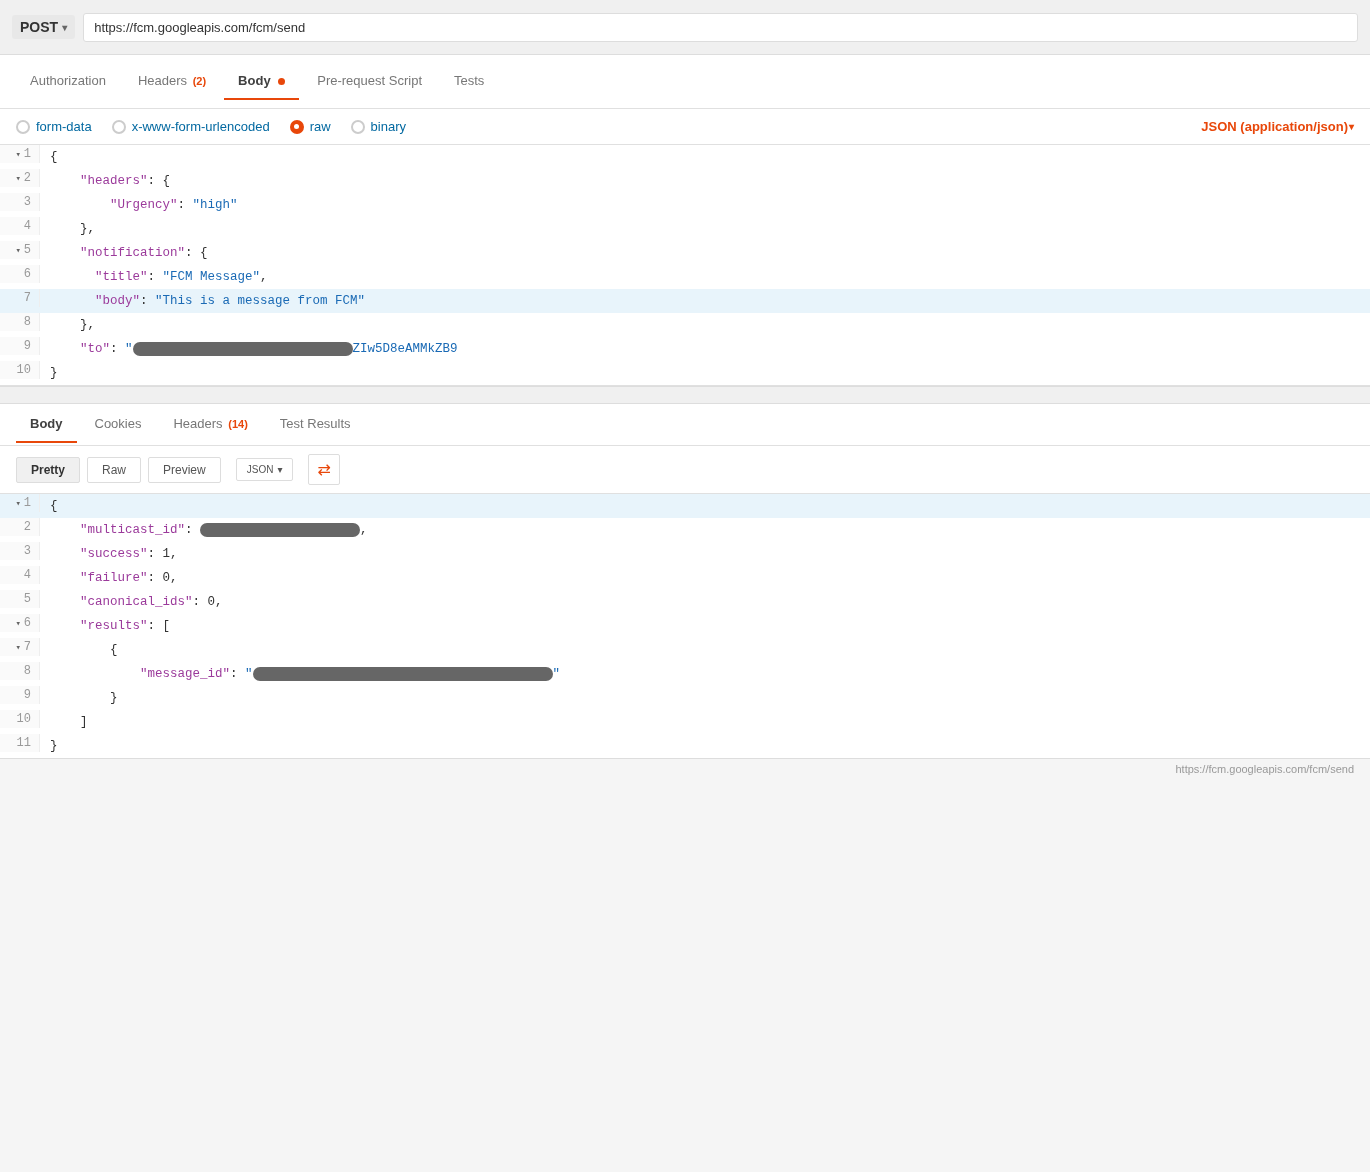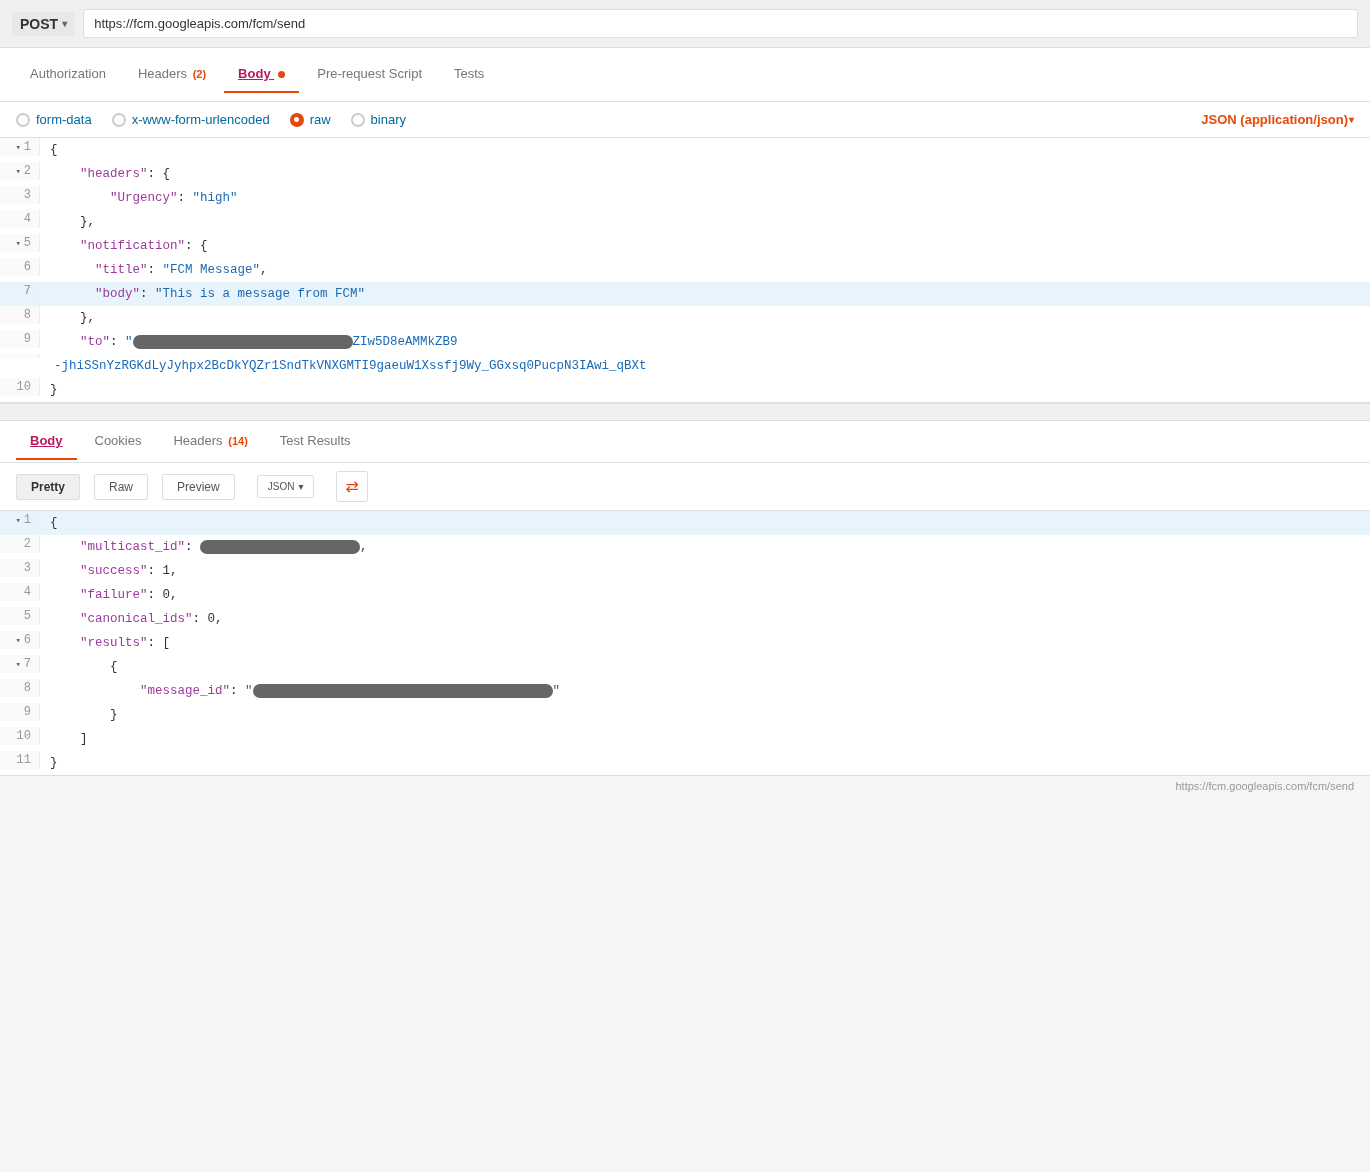--- a/index.html
+++ b/index.html
@@ -6,21 +6,21 @@
     body { font-family: -apple-system, BlinkMacSystemFont, 'Segoe UI', sans-serif; background: #f5f5f5; font-size: 13px; color: #333; }
 
     
     .url-bar {
       display: flex;
       align-items: center;
       background: #f0f0f0;
       padding: 8px 12px;
       gap: 8px;
       border-bottom: 1px solid #ddd;
-      height: 48px;
+      height: 55px;
     }
     .method-selector {
       display: flex;
       align-items: center;
       gap: 4px;
       font-weight: 700;
       font-size: 14px;
       color: #333;
       cursor: pointer;
       padding: 4px 8px;
@@ -50,24 +50,23 @@
     }
     .tab-item {
       padding: 10px 14px;
       cursor: pointer;
       font-size: 13px;
       color: #777;
       border-bottom: 2px solid transparent;
       white-space: nowrap;
     }
     .tab-item.active {
-      color: #be185d;
+      color: #404040;
       font-weight: 600;
       border-bottom: 2px solid #e8470a;
-      text-decoration: underline;
     }
     .tab-item .badge {
       font-size: 11px;
       color: #e8470a;
       font-weight: 600;
       margin-left: 2px;
     }
     .tab-item .dot {
       display: inline-block;
       width: 7px;
@@ -193,21 +192,21 @@
       height: 42px;
       gap: 4px;
     }
 
     
     .view-options {
       display: flex;
       align-items: center;
       background: #fff;
       padding: 8px 16px;
-      gap: 14px;
+      gap: 7px;
       border-bottom: 1px solid #e0e0e0;
     }
     .view-btn {
       padding: 5px 14px;
       border: 1px solid #ddd;
       background: #fff;
       cursor: pointer;
       font-size: 12px;
       color: #555;
       border-radius: 2px;
@@ -373,26 +372,20 @@
     <div class="line-content">    <span class="json-punct">},</span></div>
   </div>
 
   <div class="code-line">
     <div class="line-num">
         <span>9</span>
       </div>
     <div class="line-content">    <span class="json-key">"to"</span><span class="json-punct">: </span><span class="json-str">"</span><span class="redacted" style="width:220px;"></span><span class="json-str">ZIw5D8eAMMkZB9</span></div>
   </div>
 
-  <div class="code-line">
-    <div class="line-num">
-        <span></span>
-      </div>
-    <div class="line-content" style="color:#1a6ab5; padding-left:14px;">-jhiSSnYzRGKdLyJyhpx2BcDkYQZr1SndTkVNXGMTI9gaeuW1Xssfj9Wy_GGxsq0PucpN3IAwi_qBXt</div>
-  </div>
 
   <div class="code-line">
     <div class="line-num">
         <span>10</span>
       </div>
     <div class="line-content"><span class="json-punct">}</span></div>
   </div>
 </div>
 
 <div class="section-divider"></div>

